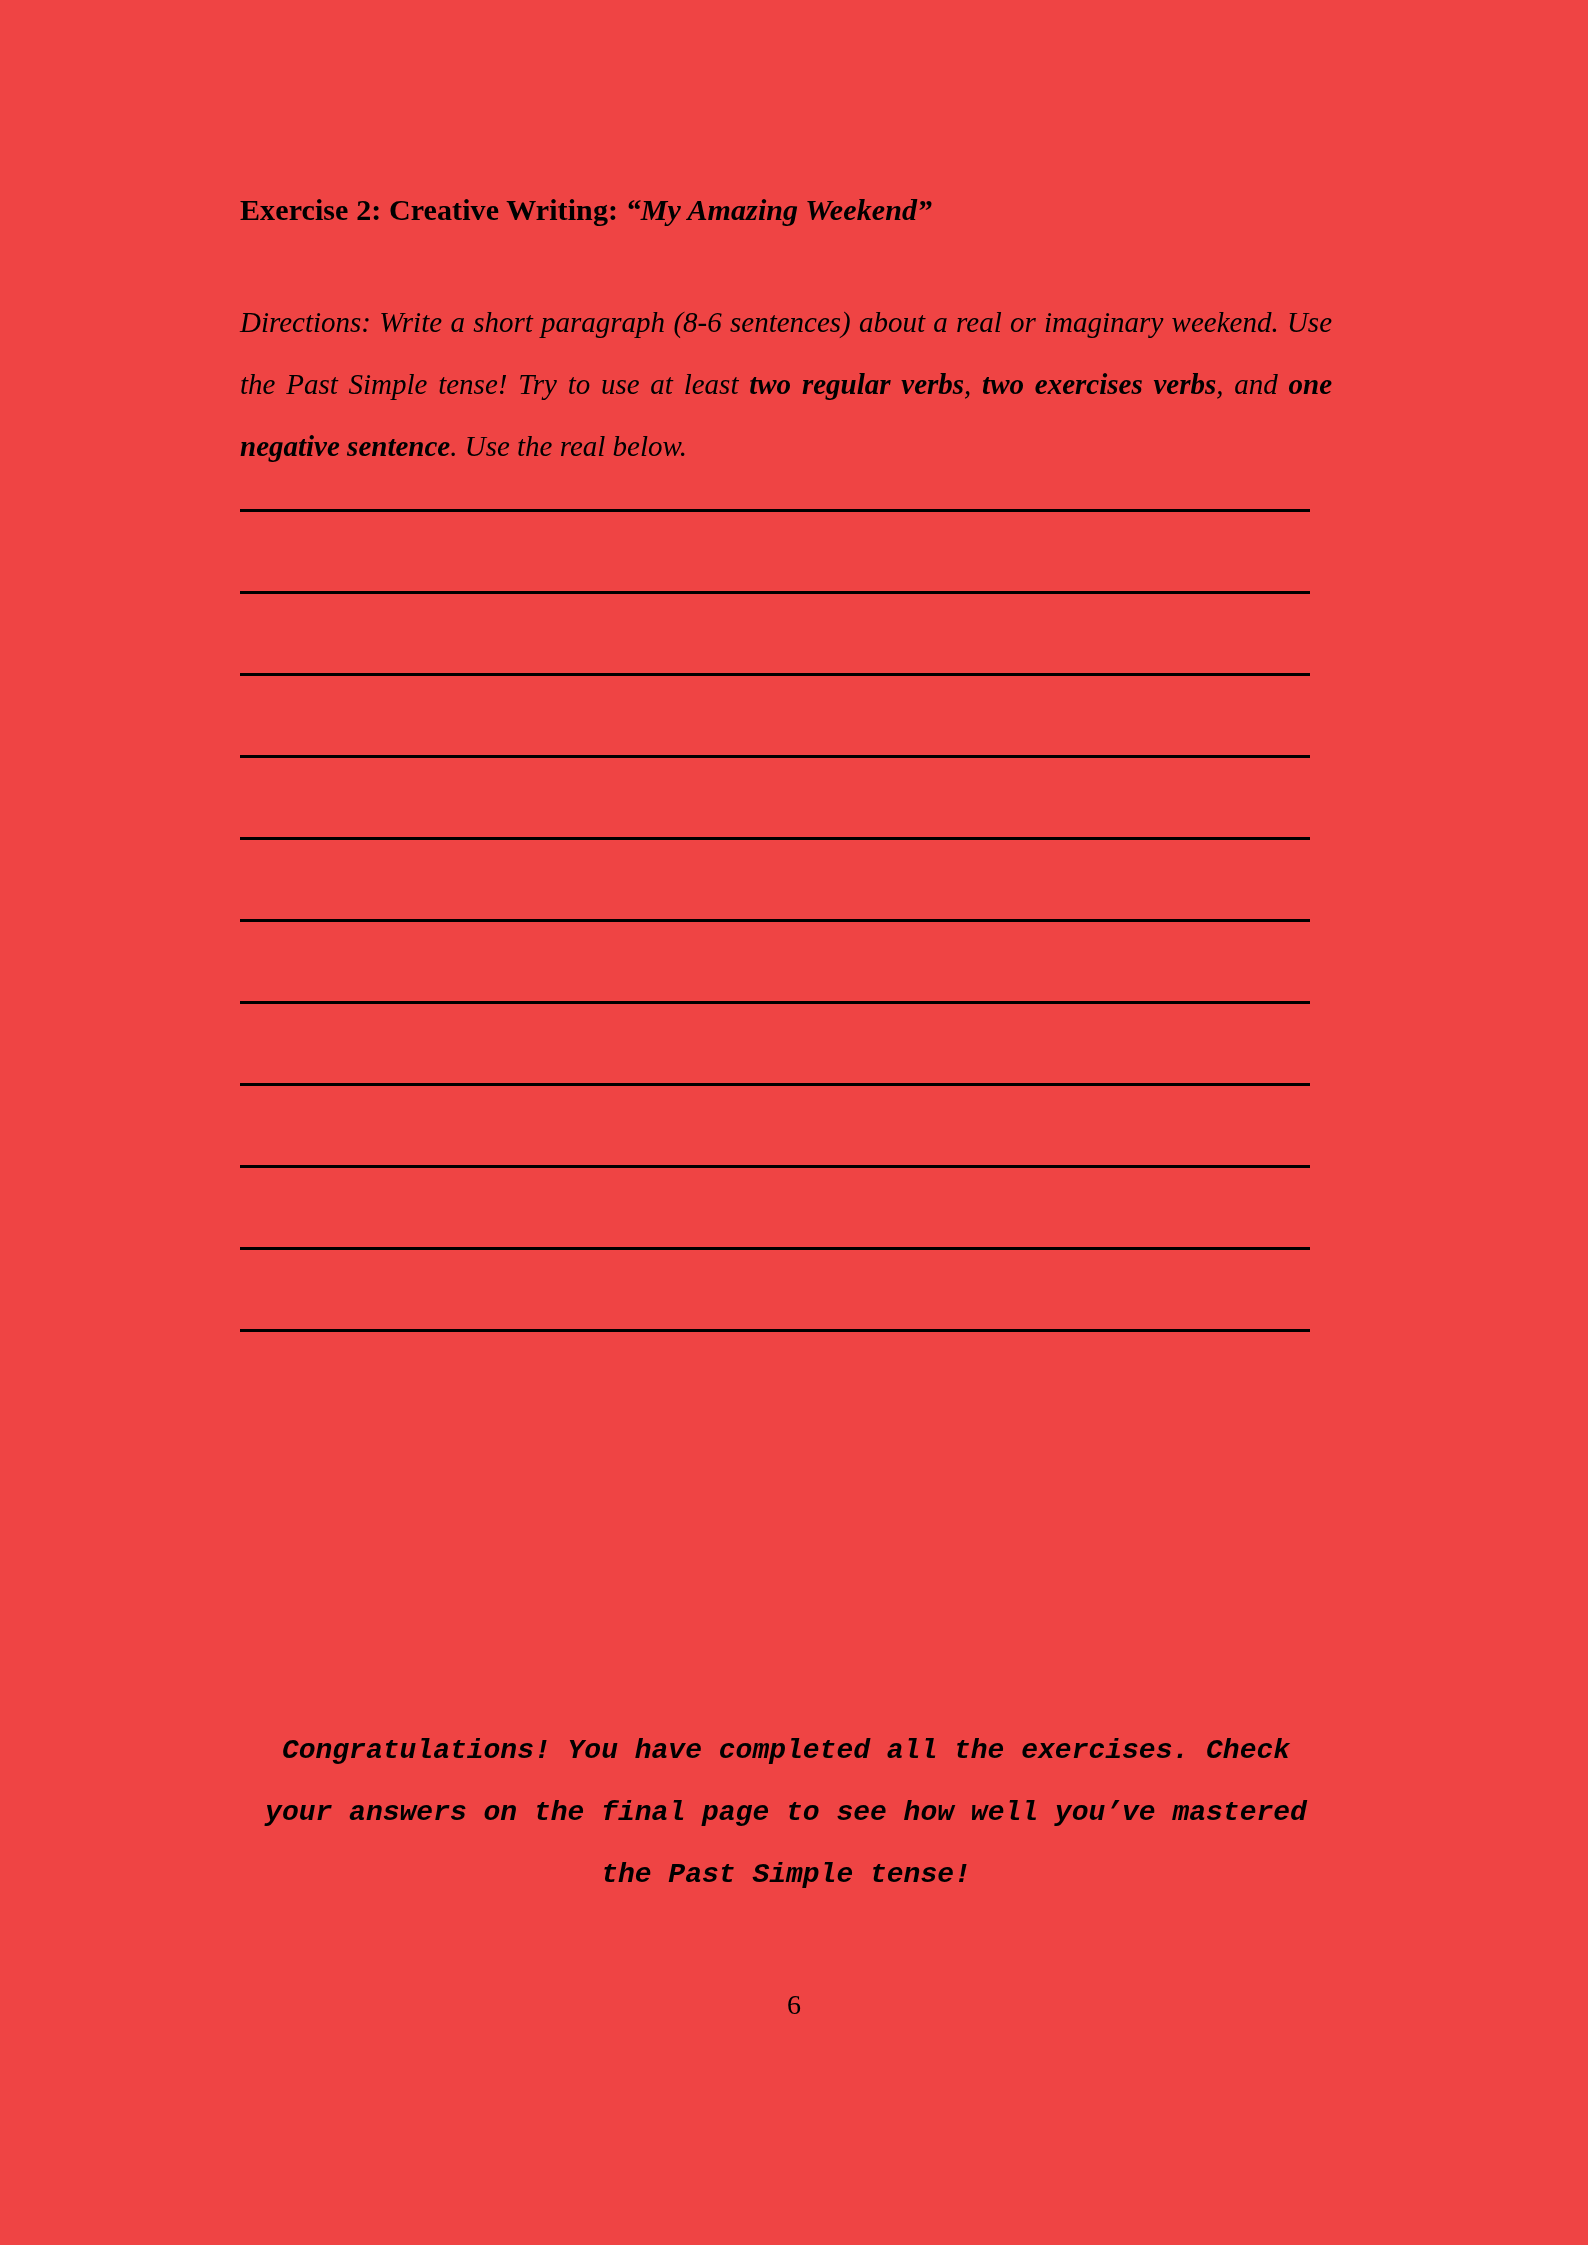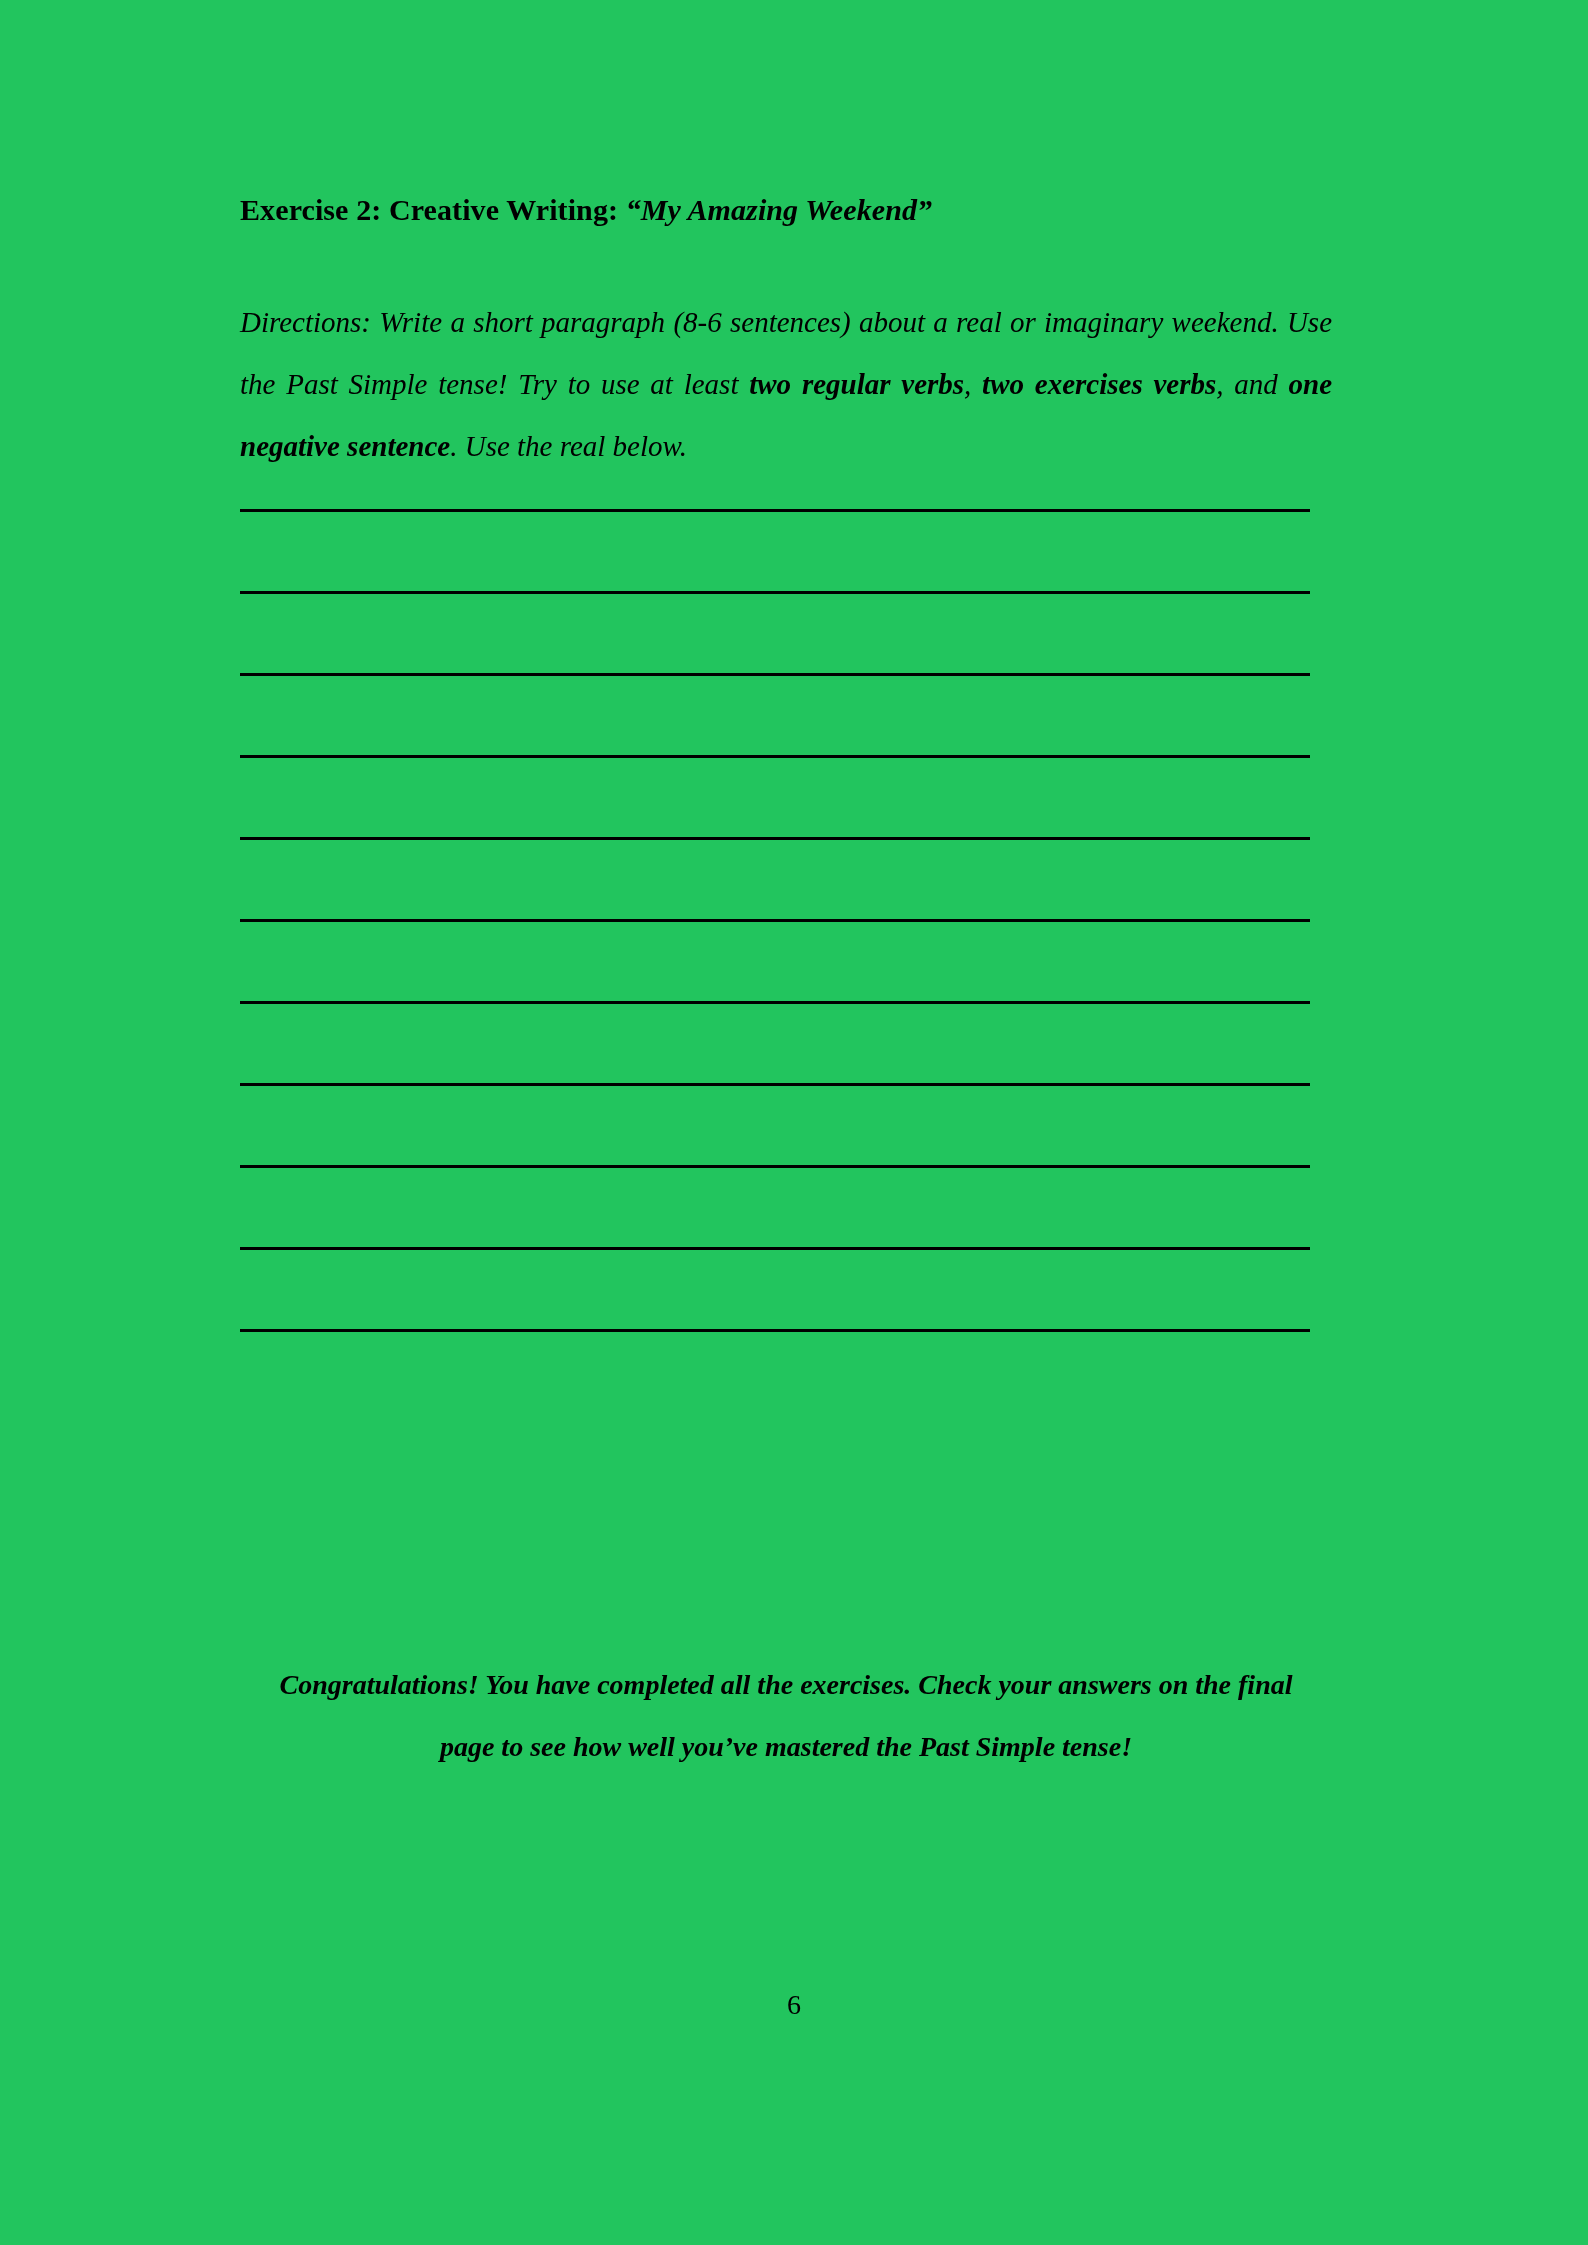--- a/index.html
+++ b/index.html
@@ -15,21 +15,21 @@
     color: #000000;
     overflow: hidden;
   }
 
   .page {
     position: absolute;
     left: 0;
     top: 0;
     width: 1588px;
     height: 2245px;
-    background: #22c55e;
+    background: #ef4444;
   }
 
   
   .content {
     position: absolute;
     left: 240px;
     top: 0;
     width: 1092px;
   }
 
@@ -80,27 +80,28 @@
     margin-bottom: 79px;
   }
   .write-line:last-child {
     margin-bottom: 0;
   }
 
   
   .closing-note {
     position: absolute;
     left: 10px;
-    top: 1626px;
+    top: 1692px;
     width: 1072px;
     font-size: 28px;
     font-weight: bold;
     font-style: italic;
     line-height: 62px;
     text-align: center;
+    font-family: Liberation Mono, monospace;
   }
 
   
   .page-number {
     position: absolute;
     left: 0;
     top: 1988px;
     width: 1588px;
     text-align: center;
     font-size: 28px;

